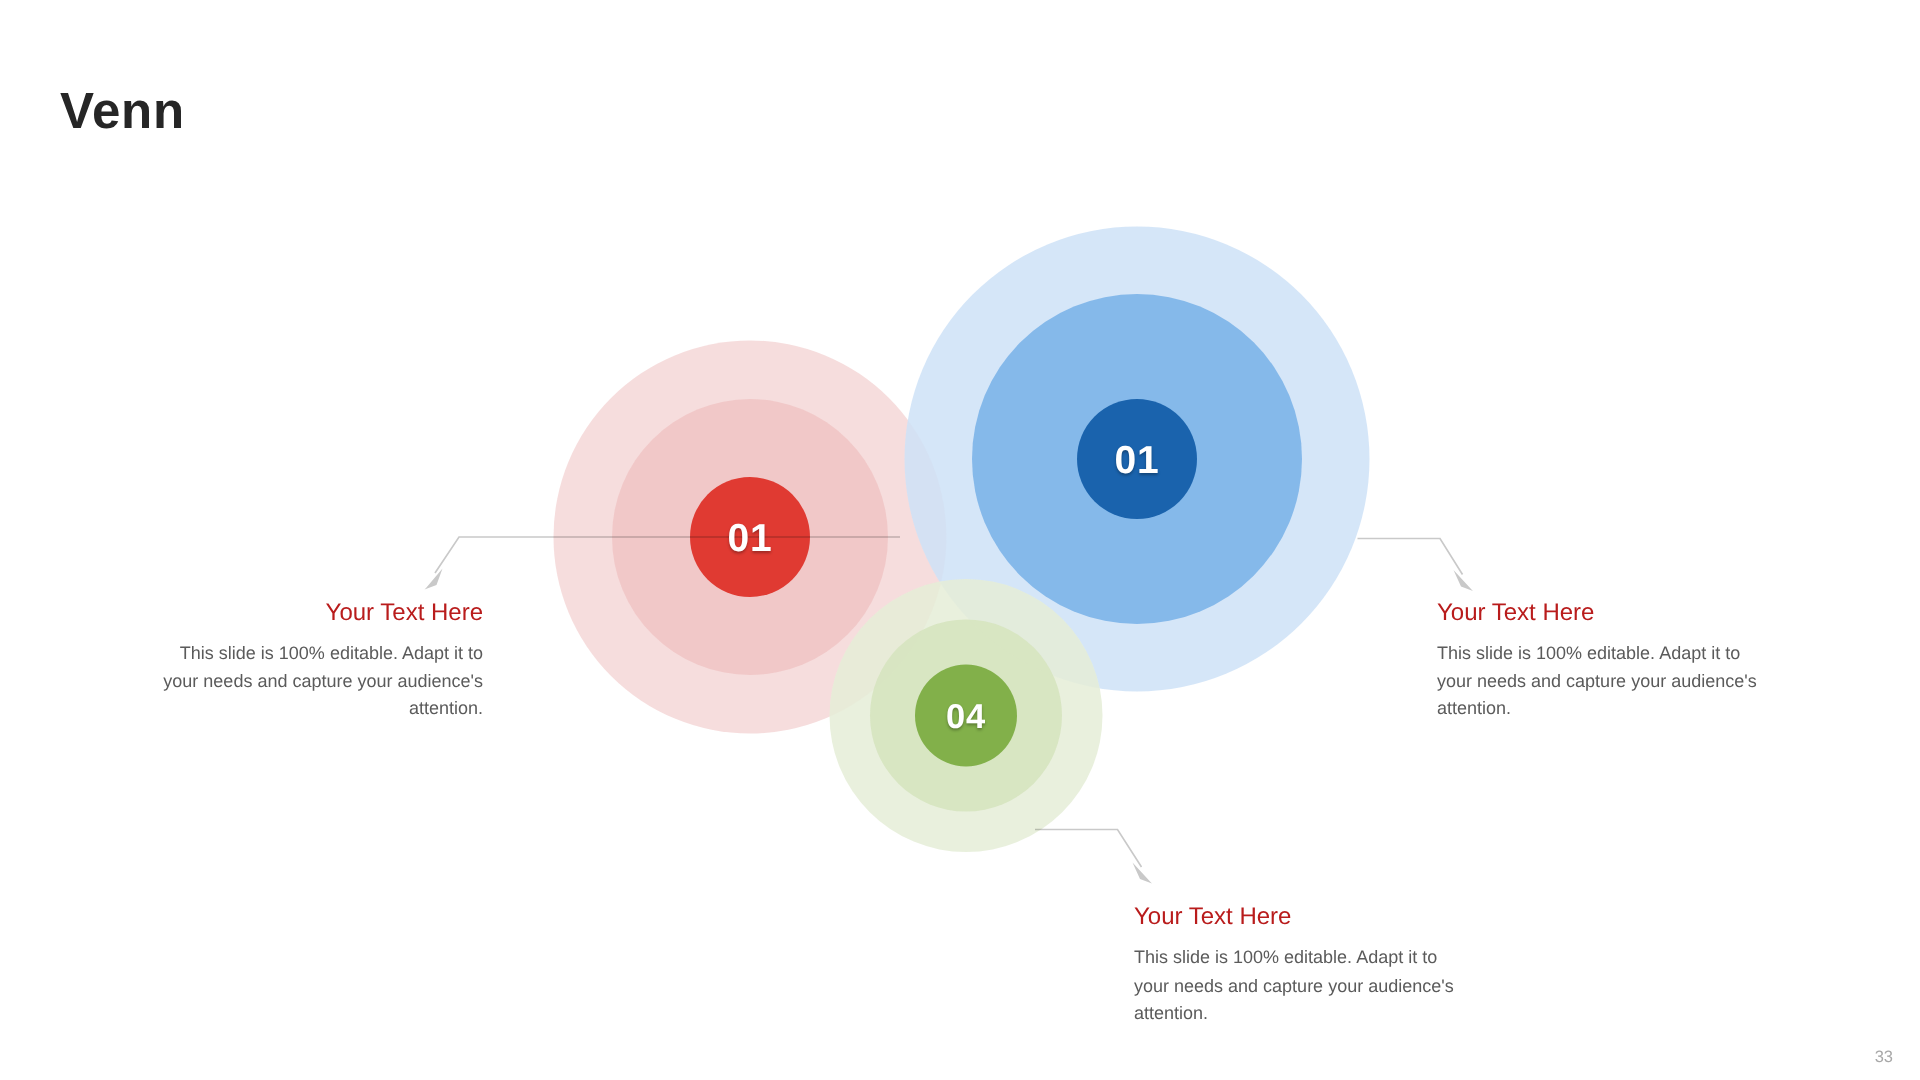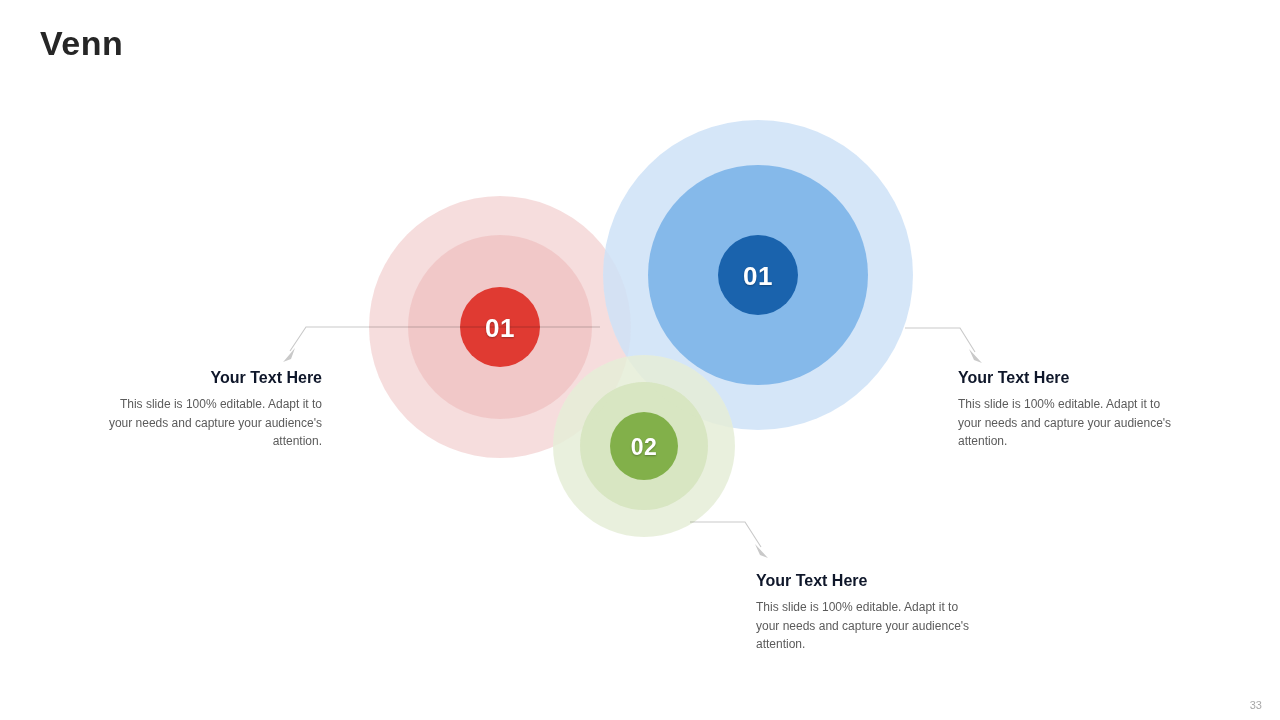--- a/index.html
+++ b/index.html
@@ -13,20 +13,21 @@
     position: relative;
     overflow: hidden;
     font-family: "Liberation Sans", sans-serif;
     -webkit-font-smoothing: antialiased;
   }
 
   .slide {
     position: absolute;
     inset: 0;
     background: #ffffff;
+    margin-top: 31px;
   }
 
   
   .slide-title {
     position: absolute;
     left: 40px;
     top: 22px;
     font-size: 34px;
     font-weight: bold;
     color: #262626;
@@ -62,22 +63,22 @@
     user-select: none;
   }
   .venn-number.small { font-size: 23px; }
 
   
   .callout {
     position: absolute;
   }
   .callout-title {
     font-size: 16px;
-    font-weight: bold;
-    color: #0f172a;
+    font-weight: normal;
+    color: #b91c1c;
     line-height: 22px;
     margin: 0 0 6px 0;
   }
   .callout-body {
     font-size: 12px;
     color: #5b5b5b;
     line-height: 18.5px;
     margin: 0;
   }
 
@@ -148,21 +149,21 @@
         <g>
           <circle cx="644" cy="446" r="91" fill="#e6eed8" opacity="0.88"></circle>
           <circle cx="644" cy="446" r="64" fill="#d7e5c0" opacity="0.92"></circle>
           <circle cx="644" cy="446" r="34" fill="#82b04a"></circle>
         </g>
       </g>
     </svg>
 
     <div class="venn-number" style="left:758px; top:276px;">01</div>
     <div class="venn-number" style="left:500px; top:328px;">01</div>
-    <div class="venn-number small" style="left:644px; top:447px;">02</div>
+    <div class="venn-number small" style="left:644px; top:447px;">04</div>
   </div>
 
   <div class="callout callout-left">
     <p class="callout-title">Your Text Here</p>
     <p class="callout-body">This slide is 100% editable. Adapt it to your needs and capture your audience's attention.</p>
   </div>
 
   <div class="callout callout-right">
     <p class="callout-title">Your Text Here</p>
     <p class="callout-body">This slide is 100% editable. Adapt it to your needs and capture your audience's attention.</p>

